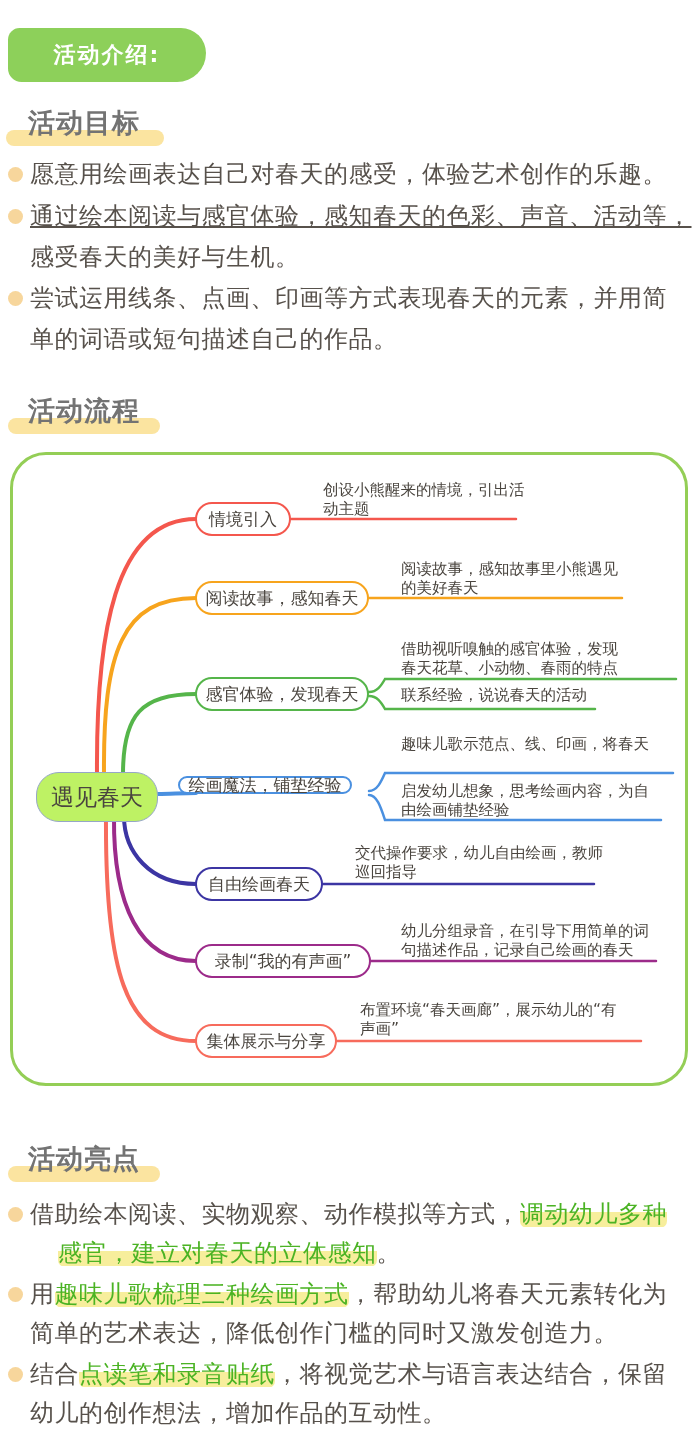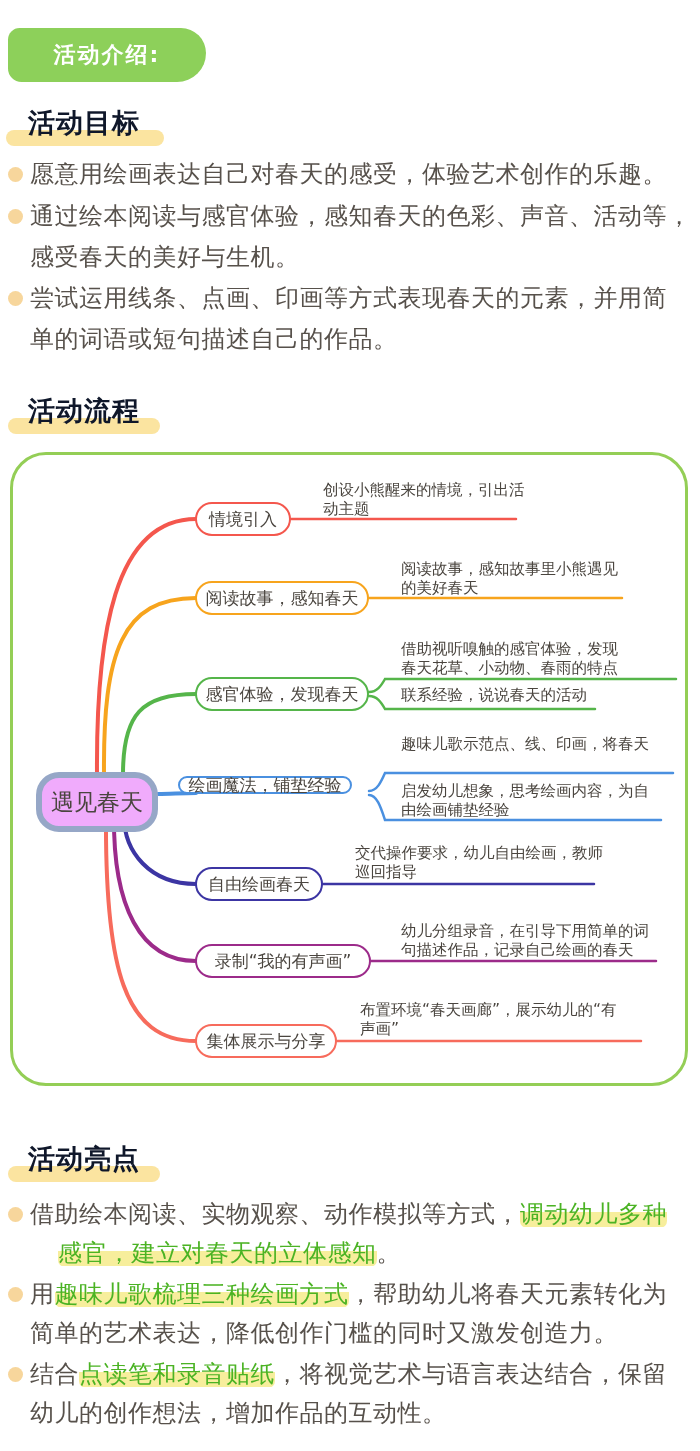--- a/index.html
+++ b/index.html
@@ -3,38 +3,38 @@
 <meta charset="utf-8">
 <style>
   * { margin:0; padding:0; box-sizing:border-box; }
   body { background:#ffffff; font-family:"DejaVu Sans","Liberation Sans",sans-serif; }
   .page { position:relative; width:700px; height:1451px; background:#ffffff; overflow:hidden; }
 
   .badge { position:absolute; left:8px; top:28px; width:198px; height:54px;
     border-radius:12px 26px 30px 14px; color:#ffffff; font-size:22px; font-weight:bold;
     display:flex; align-items:center; justify-content:center; letter-spacing:2px; }
 
-  .sec-heading { position:absolute; font-size:27px; font-weight:bold; color:#0f172a;
+  .sec-heading { position:absolute; font-size:27px; font-weight:bold; color:#737373;
     z-index:2; white-space:nowrap; letter-spacing:1px; }
   .hl-bar { position:absolute; height:16px; border-radius:8px; z-index:1; }
 
   .b-line { position:absolute; left:30px; white-space:nowrap; font-size:24px;
     color:#57514b; letter-spacing:0.5px; line-height:28px; z-index:2; }
   .dot { position:absolute; left:8px; width:15px; height:15px; border-radius:50%;
     background:#f7d69c; z-index:2; }
 
   .green-seg { color:#4bb324;
     background:linear-gradient(to bottom, transparent 42%, #f7ee9c 42%, #f7ee9c 96%, transparent 96%);
     border-radius:7px; }
 
   .mindmap-box { position:absolute; left:10px; top:452px; width:678px; height:634px;
     border:3px solid #94ce56; border-radius:36px; background:#ffffff; }
 
-  .center-pill { position:absolute; left:36px; top:772px; width:122px; height:60px;
-    background:#f0abfc; border:6px solid #22c55e; border-radius:23px; z-index:3;
+  .center-pill { position:absolute; left:36px; top:772px; width:122px; height:50px;
+    background:#bef264; border:1px solid #22c55e; border-radius:23px; z-index:3;
     display:flex; align-items:center; justify-content:center;
     font-size:23px; color:#4a453f; white-space:nowrap; }
 
   .branch-pill { position:absolute; background:#ffffff; border:2px solid #fca5a5;
     border-radius:18px; z-index:3; display:flex; align-items:center; justify-content:center;
     font-size:17px; color:#4a453f; white-space:nowrap; }
 
   .note { position:absolute; z-index:2; font-size:15.5px; line-height:18.5px;
     color:#4a453f; }
   .note div { white-space:nowrap; }
@@ -52,21 +52,21 @@
 
   <div class="badge" style="background: rgb(141, 208, 90);">活动介绍:</div>
 
   <div class="sec-heading" style="left:28px; top:105px;">活动目标</div>
   <div class="hl-bar" style="left: 6px; top: 130px; width: 158px; background: rgb(251, 228, 160);"></div>
 
   <span class="dot" style="top:167px;"></span>
   <div class="b-line" style="top:160px;">愿意用绘画表达自己对春天的感受，体验艺术创作的乐趣。</div>
 
   <span class="dot" style="top:209px;"></span>
-  <div class="b-line" style="top:202px;">通过绘本阅读与感官体验，感知春天的色彩、声音、活动等，</div>
+  <div class="b-line" style="top:202px;text-decoration:underline;">通过绘本阅读与感官体验，感知春天的色彩、声音、活动等，</div>
   <div class="b-line" style="top:243px;">感受春天的美好与生机。</div>
 
   <span class="dot" style="top:291px;"></span>
   <div class="b-line" style="top:284px;">尝试运用线条、点画、印画等方式表现春天的元素，并用简</div>
   <div class="b-line" style="top:325px;">单的词语或短句描述自己的作品。</div>
 
   <div class="sec-heading" style="left:28px; top:393px;">活动流程</div>
   <div class="hl-bar" style="left: 8px; top: 418px; width: 152px; background: rgb(251, 228, 160);"></div>
 
   <div class="mindmap-box" style="border-color: rgb(148, 206, 86);"></div>

